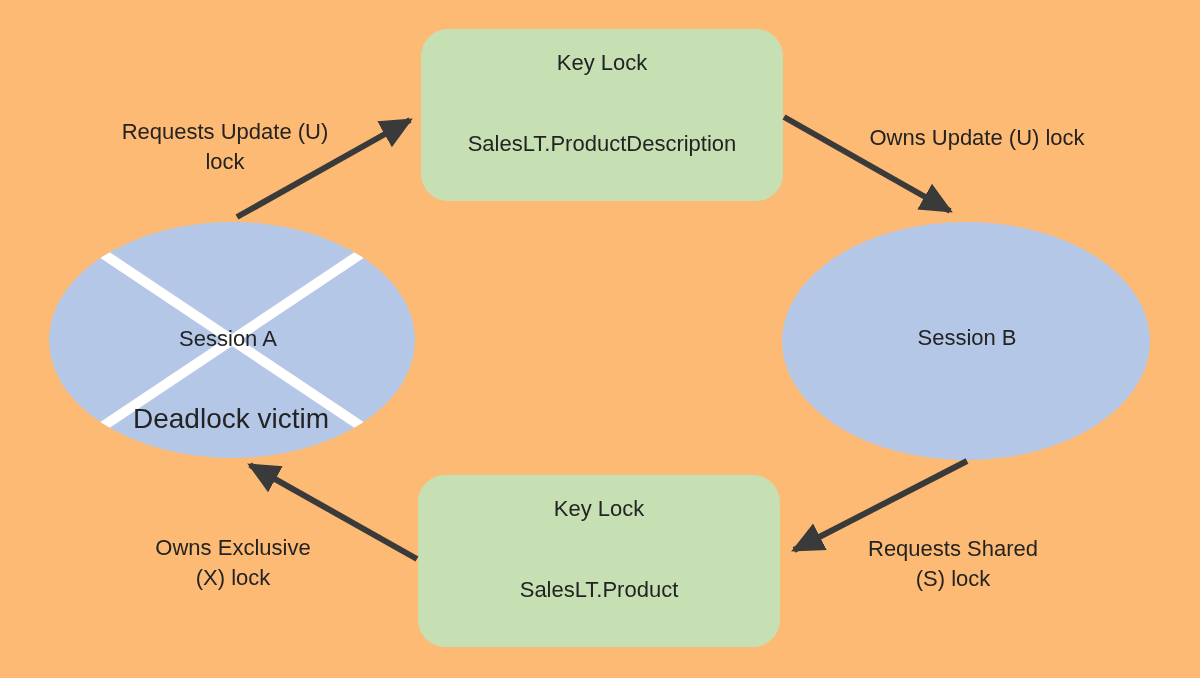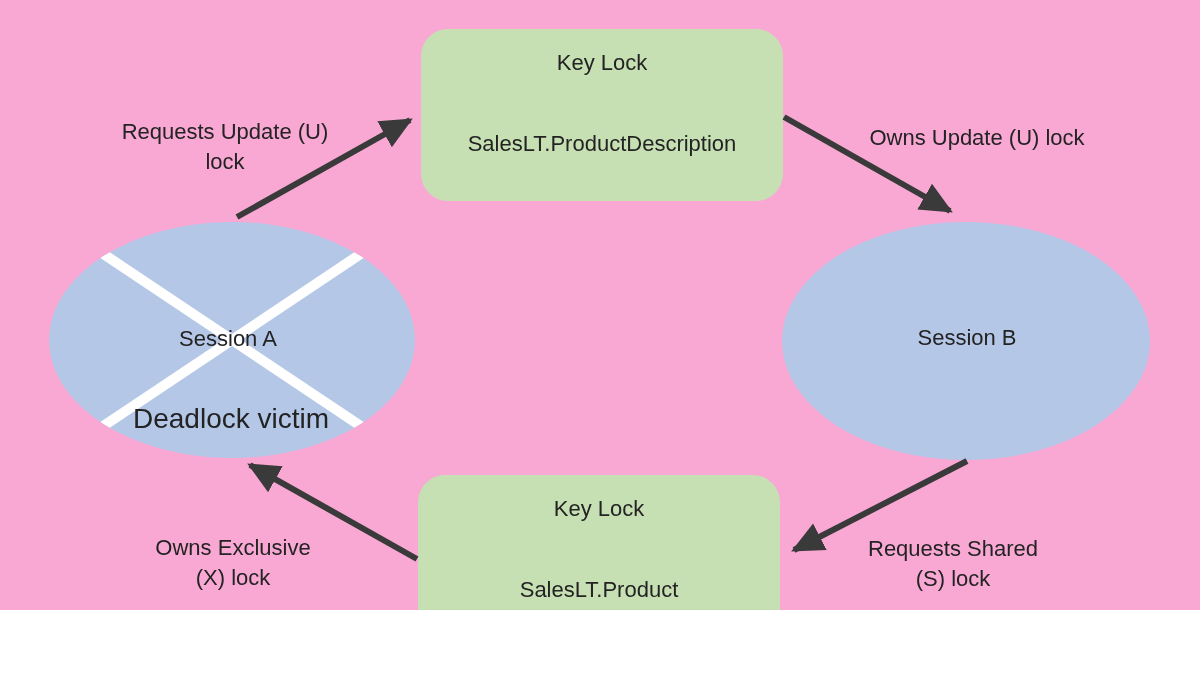--- a/index.html
+++ b/index.html
@@ -4,22 +4,22 @@
 <style>
   html, body {
     margin: 0;
     padding: 0;
     background: #ffffff;
     font-family: "Liberation Sans", "DejaVu Sans", sans-serif;
   }
   .canvas {
     position: relative;
     width: 1200px;
-    height: 610px;
-    background: #f9a8d4;
+    height: 678px;
+    background: #fdba74;
     overflow: hidden;
   }
   svg { display: block; }
   text {
     font-family: "Liberation Sans", "DejaVu Sans", sans-serif;
     fill: #232323;
   }
   .node-text   { font-size: 22px; }
   .label-text  { font-size: 22px; }
   .victim-text { font-size: 28px; }

